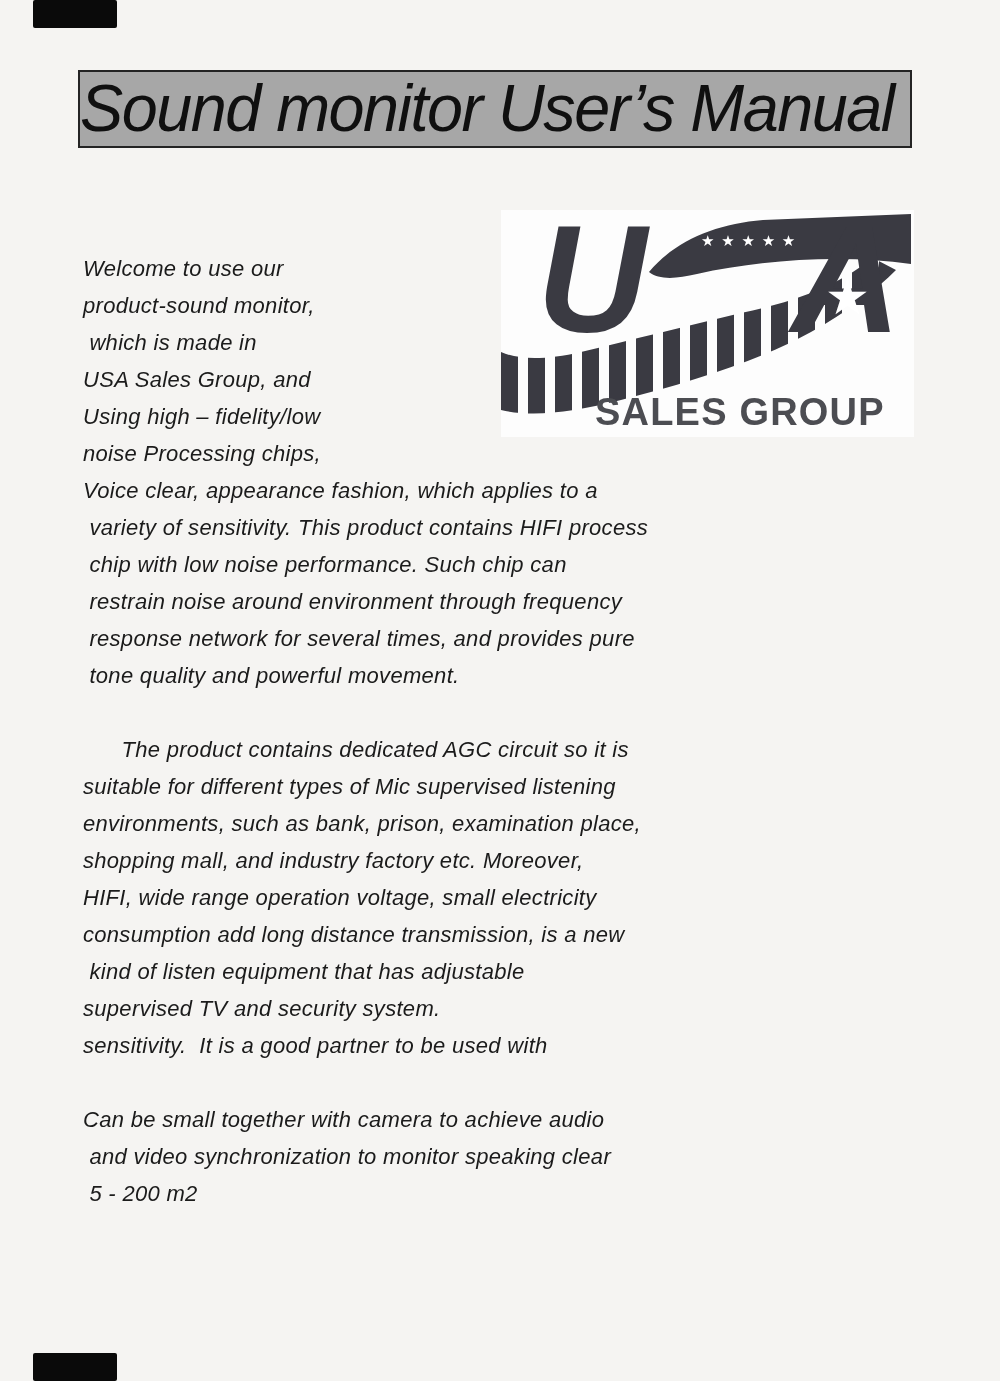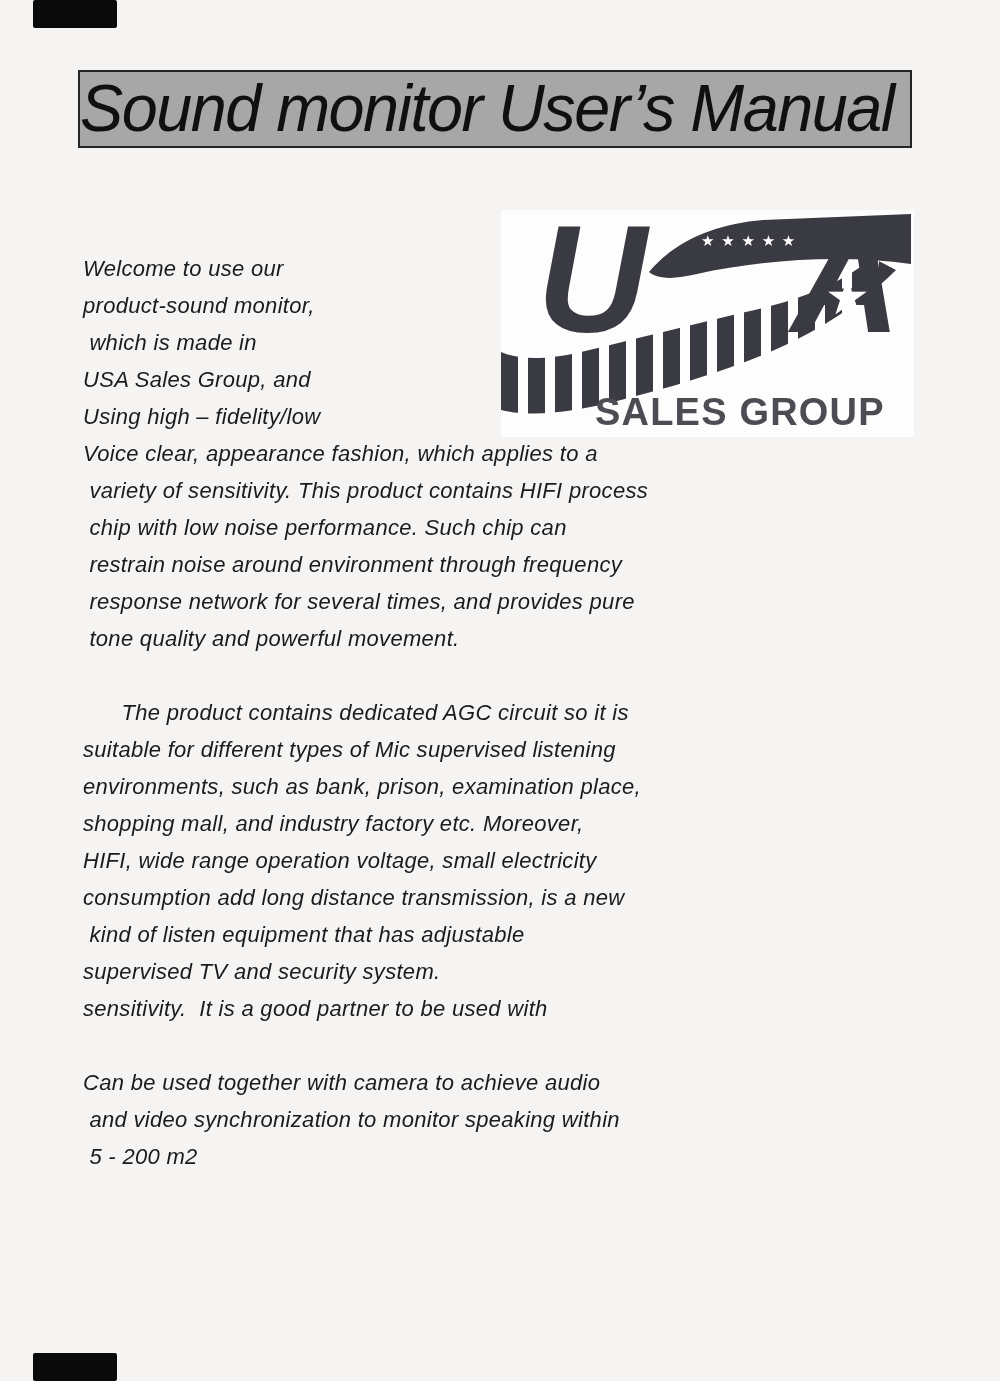--- a/index.html
+++ b/index.html
@@ -95,36 +95,37 @@
   </svg>
 </div>
 
 <div class="body-text">
   <div class="para">
       <div class="tline">Welcome to use our</div>
       <div class="tline">product-sound monitor,</div>
       <div class="tline"> which is made in</div>
       <div class="tline">USA Sales Group, and</div>
       <div class="tline">Using high – fidelity/low</div>
+      <div class="tline">noise Processing chips,</div>
       <div class="tline">Voice clear, appearance fashion, which applies to a</div>
       <div class="tline"> variety of sensitivity. This product contains HIFI process</div>
       <div class="tline"> chip with low noise performance. Such chip can</div>
       <div class="tline"> restrain noise around environment through frequency</div>
       <div class="tline"> response network for several times, and provides pure</div>
       <div class="tline"> tone quality and powerful movement.</div>
     </div>
   <div class="para">
       <div class="tline">      The product contains dedicated AGC circuit so it is</div>
       <div class="tline">suitable for different types of Mic supervised listening</div>
       <div class="tline">environments, such as bank, prison, examination place,</div>
       <div class="tline">shopping mall, and industry factory etc. Moreover,</div>
       <div class="tline">HIFI, wide range operation voltage, small electricity</div>
       <div class="tline">consumption add long distance transmission, is a new</div>
       <div class="tline"> kind of listen equipment that has adjustable</div>
       <div class="tline">supervised TV and security system.</div>
       <div class="tline">sensitivity.  It is a good partner to be used with</div>
     </div>
   <div class="para">
-      <div class="tline">Can be used together with camera to achieve audio</div>
-      <div class="tline"> and video synchronization to monitor speaking within</div>
+      <div class="tline">Can be small together with camera to achieve audio</div>
+      <div class="tline"> and video synchronization to monitor speaking clear</div>
       <div class="tline"> 5 - 200 m2</div>
     </div>
 </div>
 
 </body></html>

